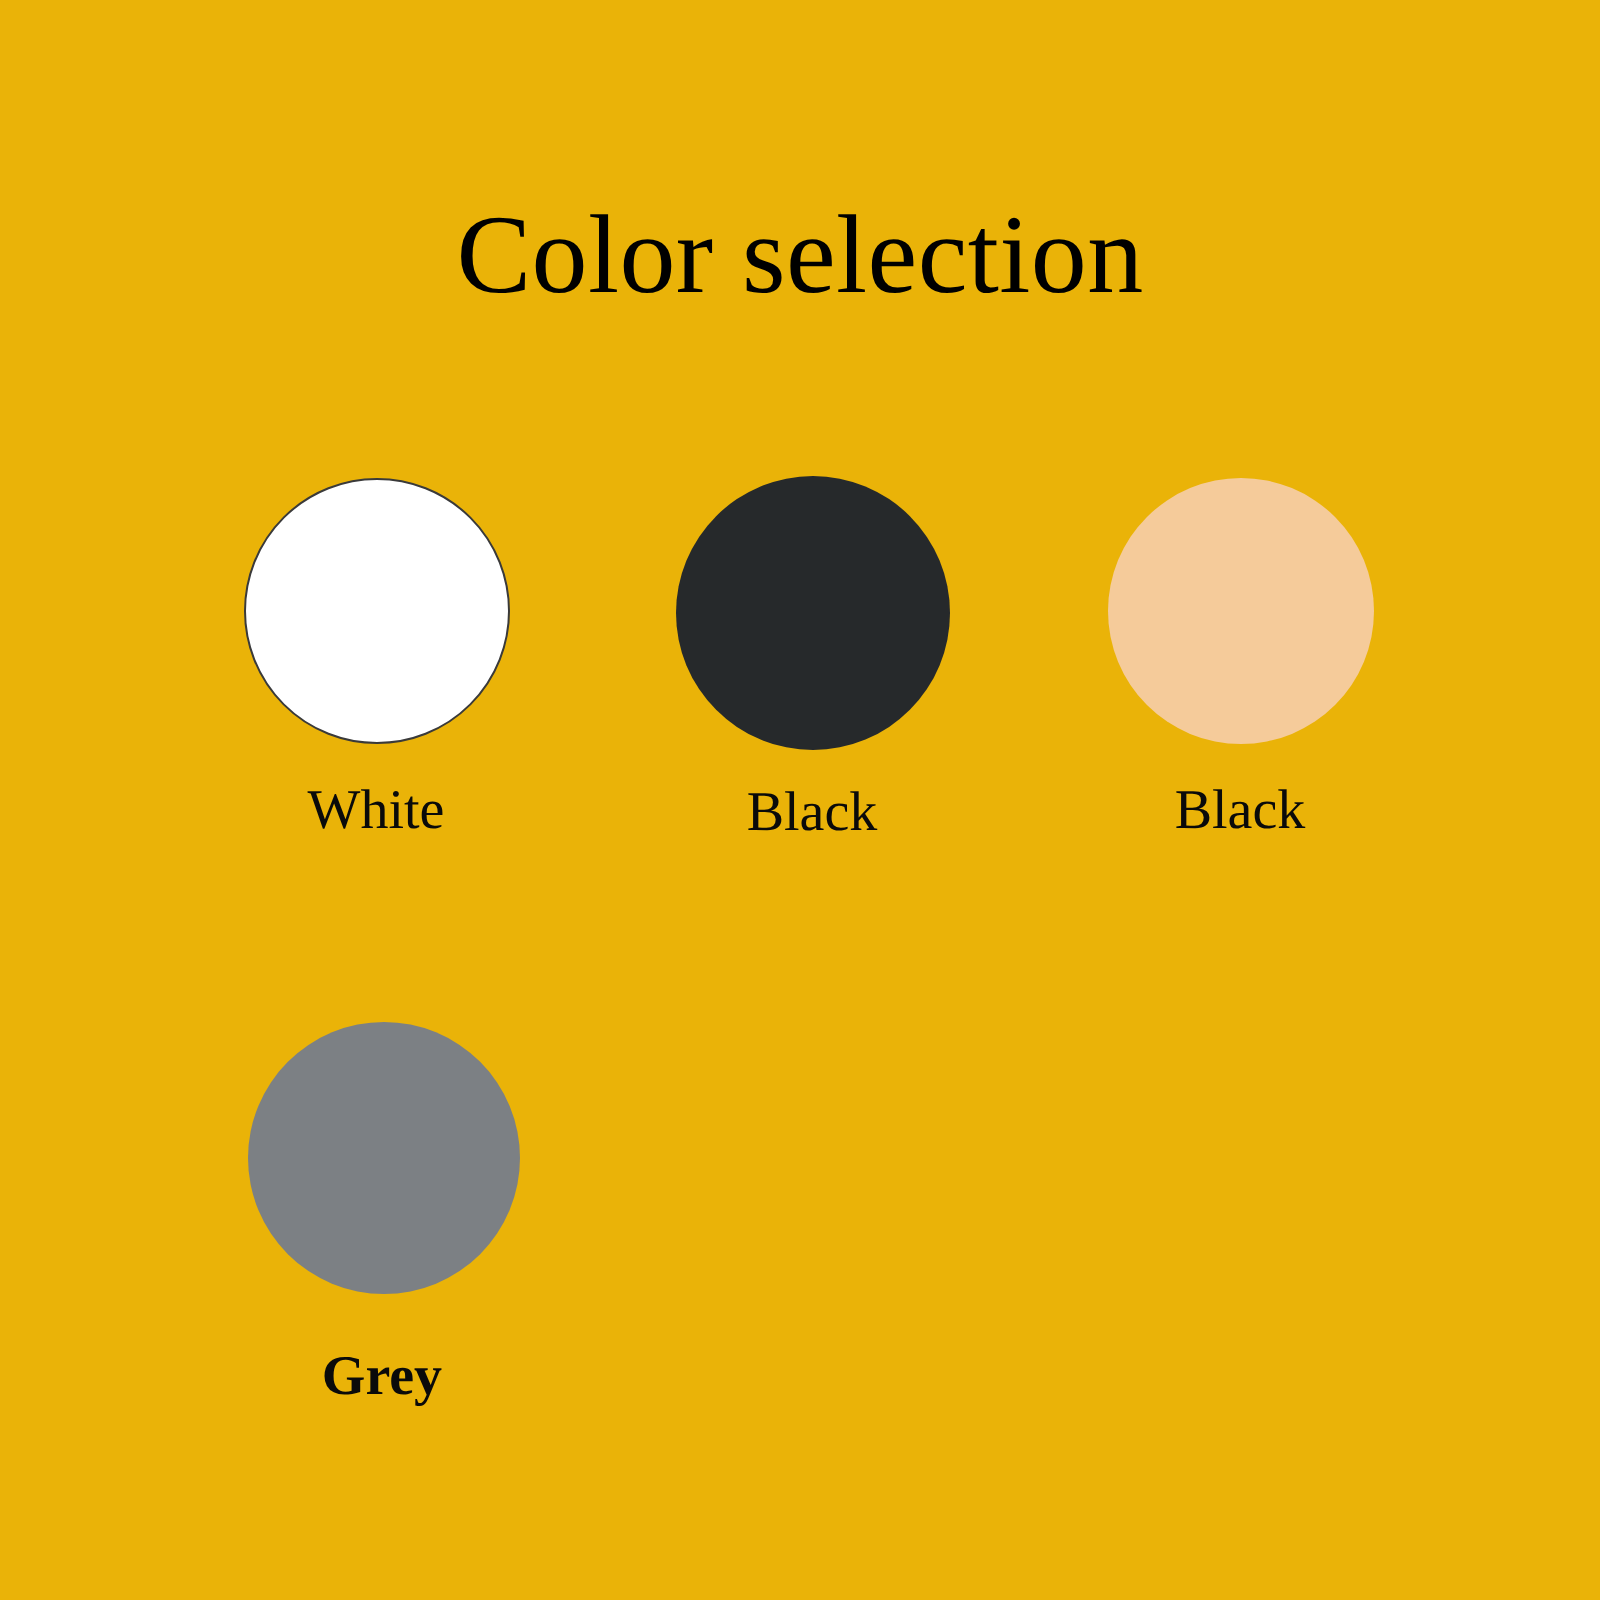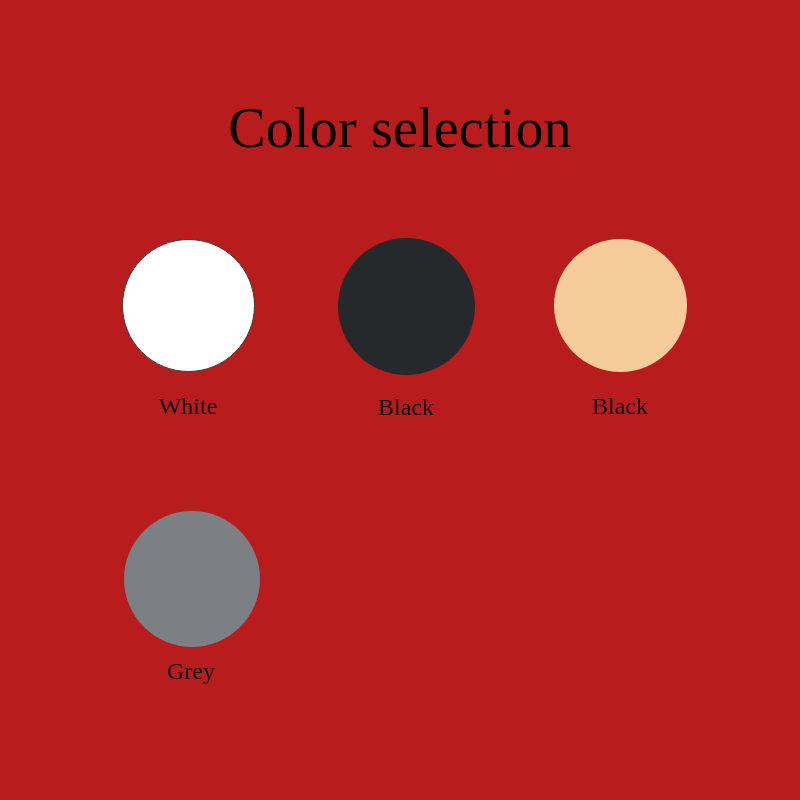--- a/index.html
+++ b/index.html
@@ -57,45 +57,45 @@
     border-radius: 50%;
     margin: 0 auto;
     box-sizing: border-box;
     background: #ffffff;
   }
 
   .swatch-label {
     margin-top: 17px;
     text-align: center;
     font-family: "Liberation Serif", "DejaVu Serif", serif;
-    font-size: 24px;
+    font-size: 28px;
     font-weight: 400;
     line-height: 34px;
     color: #0a0a0a;
     white-space: nowrap;
   }
 
   
   #swatch-white  { left: 98px;  top: 239px; }
   #swatch-black  { left: 316px; top: 238px; }
   #swatch-yellow { left: 530px; top: 239px; }
   
   #swatch-grey   { left: 102px; top: 511px; }
 
   
   #swatch-white .swatch-disc  { border: 1.3px solid #3a3a3a; }
   #swatch-black .swatch-disc  { width: 137px; height: 137px; }
   #swatch-grey  .swatch-disc  { width: 136px; height: 136px; }
-  #swatch-grey  .swatch-label { margin-top: 7px; margin-left: -2px; }
+  #swatch-grey  .swatch-label { margin-top: 25px; margin-left: -2px; font-weight: bold; }
   #swatch-black .swatch-label { margin-top: 15px; }
 </style>
 </head>
 <body>
 
-<div id="page" style="background-color: #b91c1c;">
+<div id="page" style="background-color: #eab308;">
 
   <div id="page-title" style="color: rgb(0, 0, 0);">Color selection</div>
 
   <div id="swatch-grid">
 
     <div class="swatch" id="swatch-white">
       <div class="swatch-disc" style="background-color: rgb(255, 255, 255);"></div>
       <div class="swatch-label">White</div>
     </div>
 

